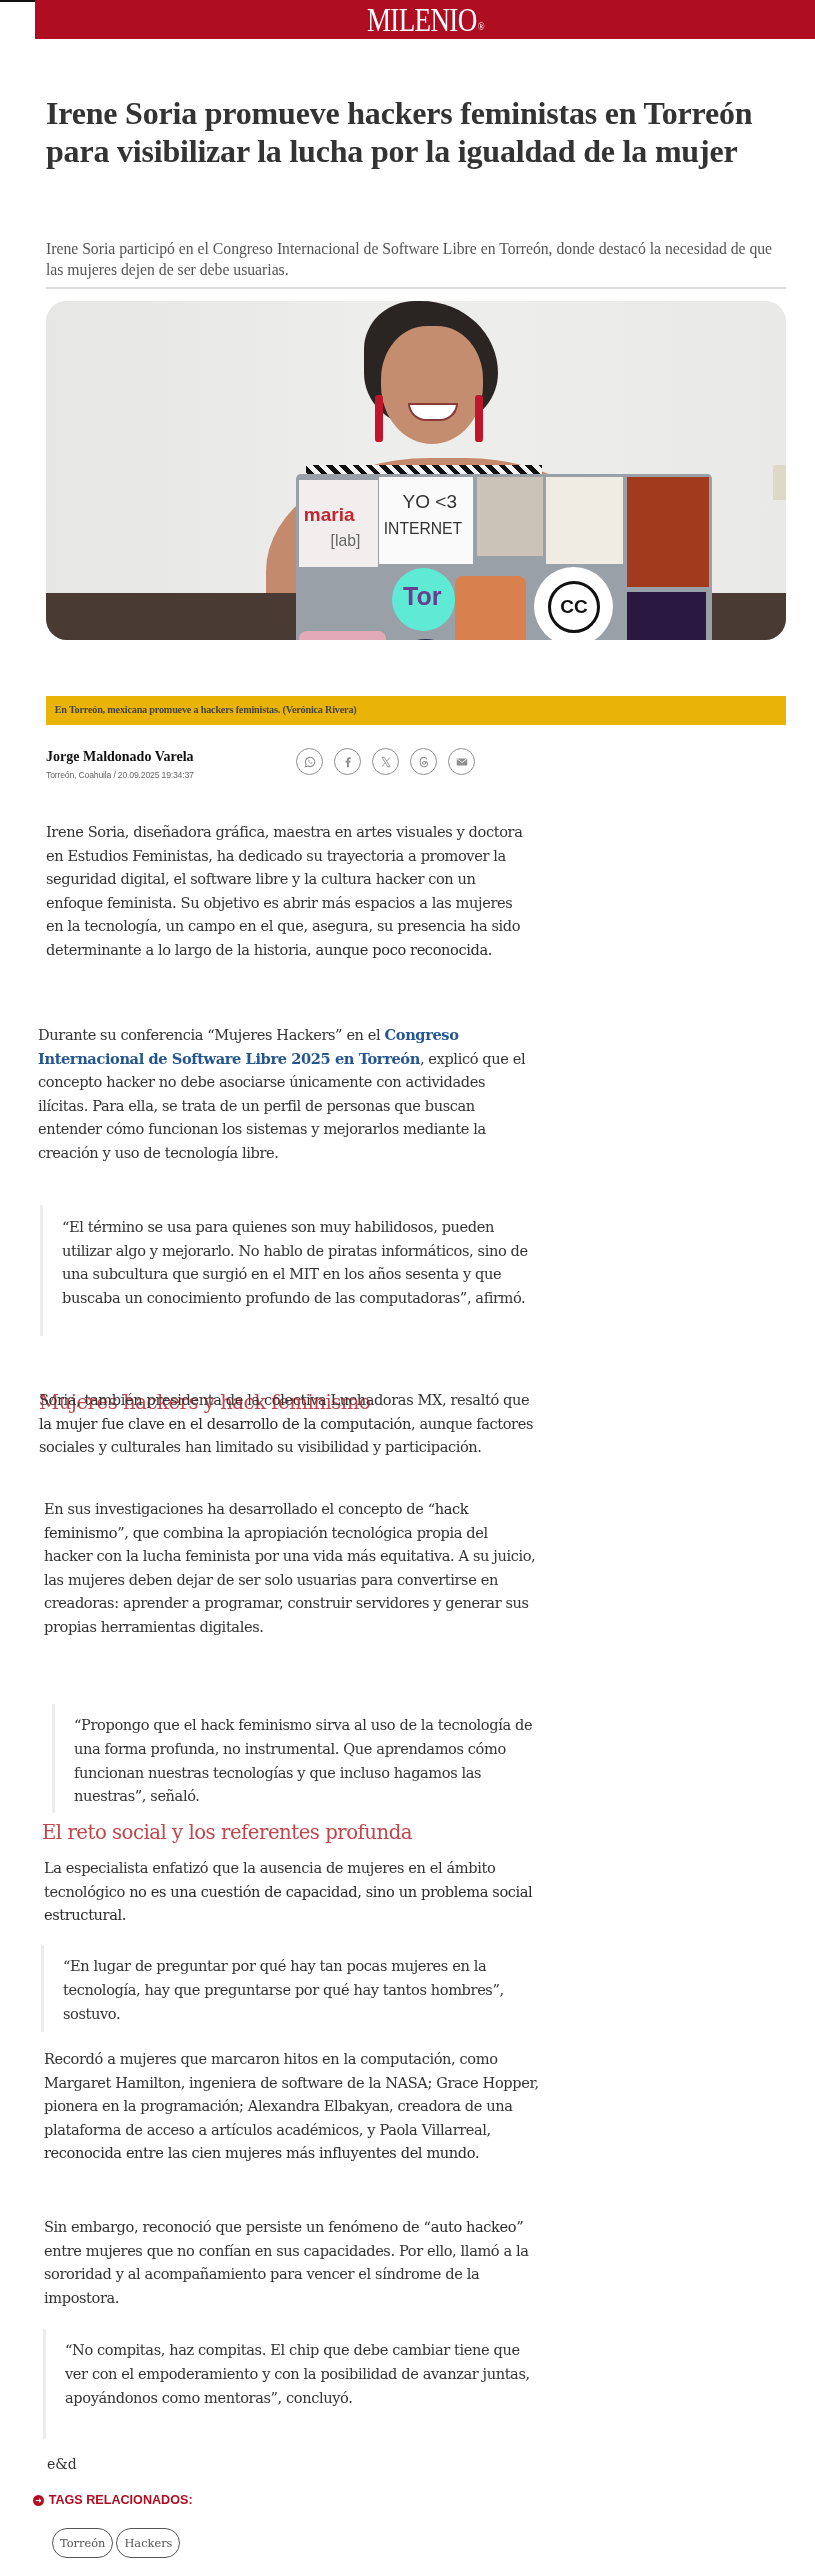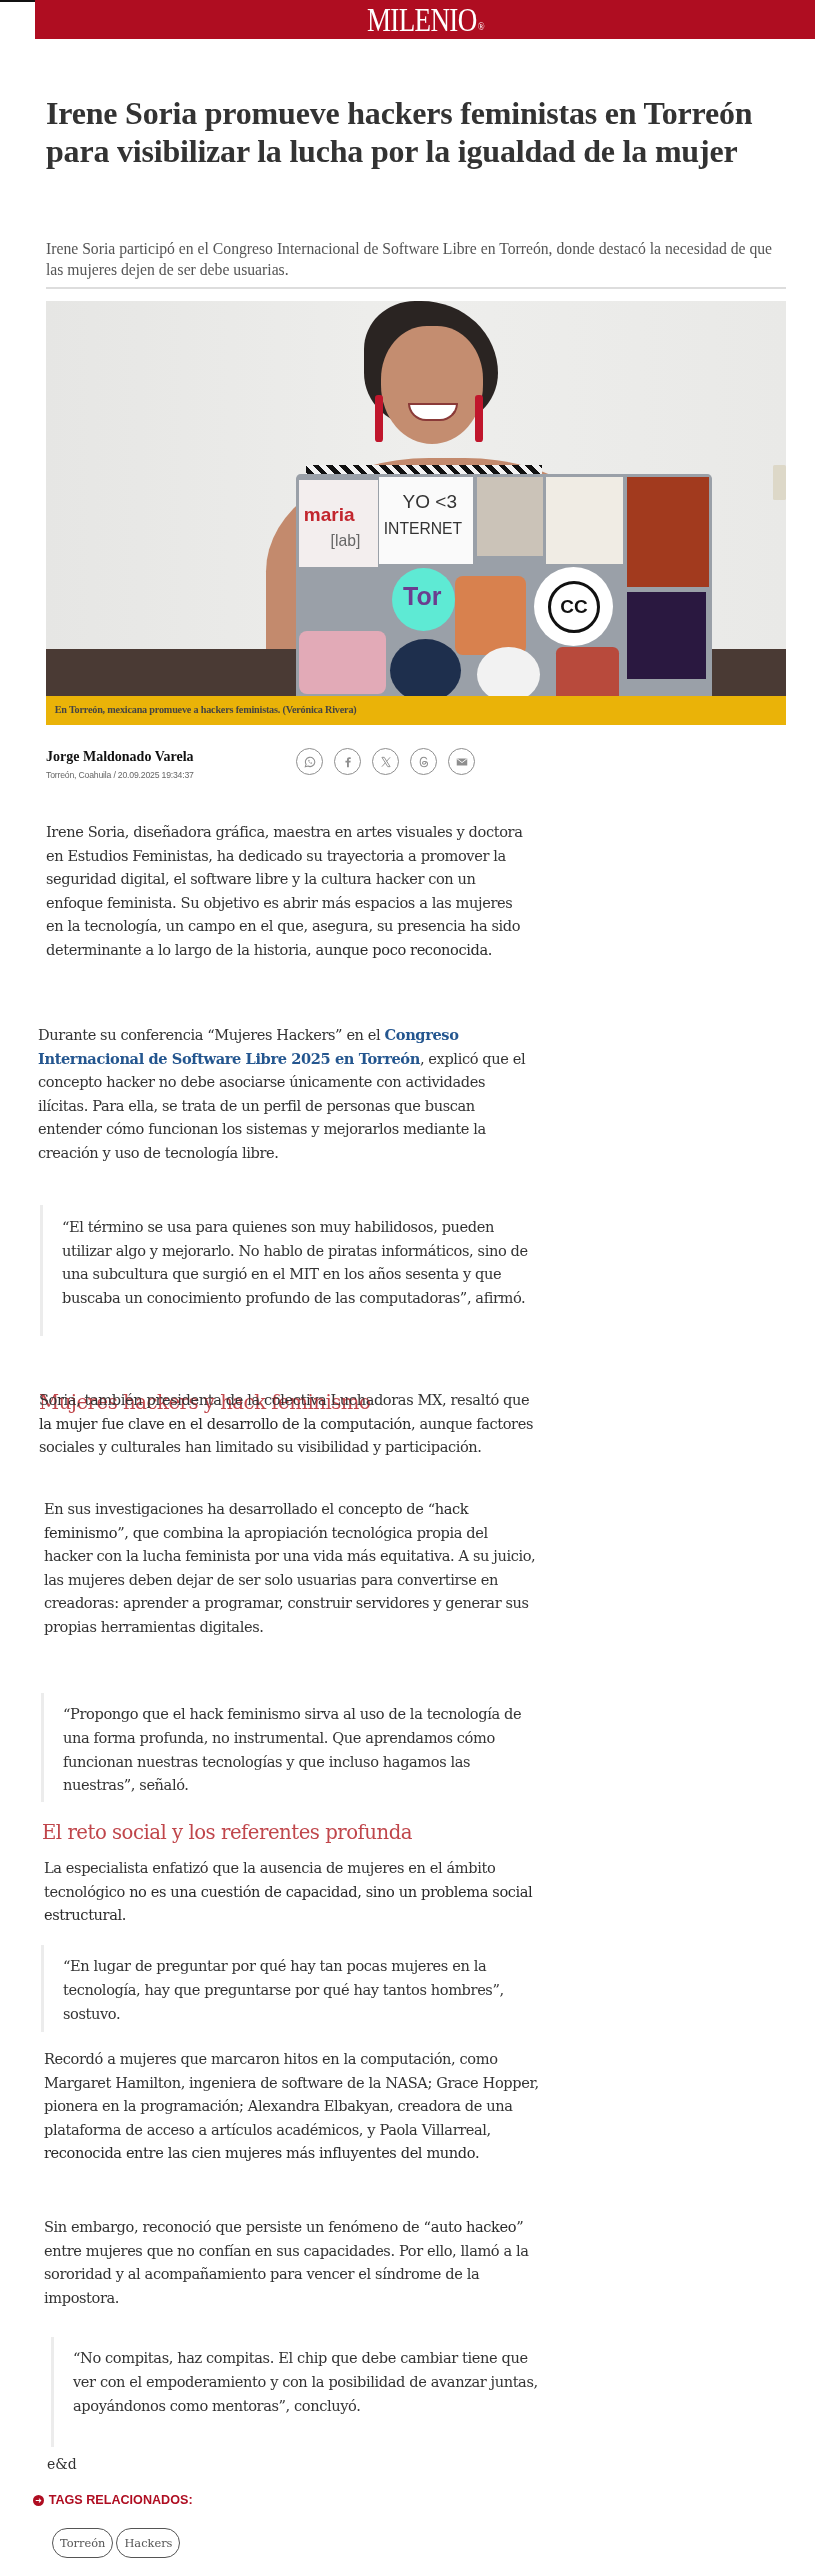--- a/index.html
+++ b/index.html
@@ -7,21 +7,21 @@
 
     .topbar { position: absolute; left: 35px; top: 0; width: 781px; height: 39px; background: #af0d21; }
     .topline { position: absolute; left: 0; top: 0; width: 816px; height: 1.6px; background: #111; }
     .logo { position: absolute; left: 0; right: 0; top: 1.6px; text-align: center; color: #fff; font-family: "Liberation Serif", serif; font-size: 33px; letter-spacing: -0.8px; line-height: 36px; transform: scaleX(0.82); }
     .logo sup { font-size: 11px; vertical-align: top; position: relative; top: 6.3px; margin-left: 1.6px; }
 
     .headline { position: absolute; left: 46px; top: 94px; width: 740px; margin: 0; font-family: "Liberation Serif", serif; font-weight: bold; font-size: 32px; line-height: 38px; color: #333333; letter-spacing: -0.2px; }
     .summary { position: absolute; left: 46px; top: 239px; width: 740px; margin: 0; font-family: "Liberation Serif", serif; font-size: 15.7px; line-height: 20.5px; color: #555555; }
     .sep { position: absolute; left: 46px; top: 287px; width: 740px; height: 1.6px; background: #dddddd; }
 
-    .photo { position: absolute; left: 46px; top: 301px; width: 740px; height: 395px; overflow: hidden; background: #e4e4e2; }
+    .photo { position: absolute; left: 46px; top: 301px; width: 740px; height: 339px; overflow: hidden; background: #e4e4e2; border-radius: 21px; }
     .photo .wall { position: absolute; inset: 0; background: linear-gradient(90deg, #e6e6e4 0%, #eeeeec 50%, #e9e9e7 100%); }
     .photo .table { position: absolute; left: 0; right: 0; bottom: 0; height: 47px; background: #4a3a34; }
     .photo .switch { position: absolute; right: 0; top: 164px; width: 12.6px; height: 35px; background: #ddd8c8; border-radius: 1.6px; }
     .photo .hair { position: absolute; left: 318px; top: 0; width: 134px; height: 126px; background: #2a2422; border-radius: 40% 60% 45% 45%; }
     .photo .face { position: absolute; left: 335px; top: 25px; width: 102px; height: 118px; background: #c48d70; border-radius: 45% 45% 50% 50%; }
     .photo .smile { position: absolute; left: 362px; top: 102px; width: 46px; height: 14px; background: #fff; border-radius: 0 0 23.6px 23.6px; border: 2.4px solid #8a3a38; }
     .photo .earring-l { position: absolute; left: 329px; top: 94px; width: 7.9px; height: 47px; background: #c0162c; border-radius: 3.1px; }
     .photo .earring-r { position: absolute; left: 429px; top: 94px; width: 7.9px; height: 47px; background: #c0162c; border-radius: 3.1px; }
     .photo .body { position: absolute; left: 220px; top: 157px; width: 362px; height: 252px; background: #c38a6d; border-radius: 45% 45% 0 0; }
     .photo .top { position: absolute; left: 260px; top: 164px; width: 236px; height: 47px; background: repeating-linear-gradient(45deg, #111 0 4.7px, #f2f2f2 4.7px 9.4px); }
@@ -161,21 +161,21 @@
 <h2 class="h2" style="left:39px;top:1389px;">Mujeres hackers y hack feminismo</h2>
 
 <p class="p" style="left:39px;top:1388px;">
   <span>Soria, también presidenta de la colectiva Luchadoras MX, resaltó que </span><b>la mujer fue clave en el desarrollo de la computación</b><span>, aunque factores sociales y culturales han limitado su visibilidad y participación.</span>
 </p>
 
 <p class="p" style="left:44px;top:1497px;">
   <span>En sus investigaciones ha desarrollado el concepto de “</span><b>hack feminismo</b><span>”, que combina la apropiación tecnológica propia del hacker con la lucha feminista por una vida más equitativa. A su juicio, las mujeres deben dejar de ser solo usuarias para convertirse en creadoras: aprender a programar, construir servidores y generar sus propias herramientas digitales.</span>
 </p>
 
-<blockquote class="quote" style="top:1693px;height:109px;margin:0;padding-top:9.4px;left:41px;">
+<blockquote class="quote" style="top:1693px;height:109px;margin:11px;padding-top:9.4px;left:41px;">
   <p class="qt">“Propongo que el hack feminismo sirva al uso de la tecnología de una forma profunda, no instrumental. Que aprendamos cómo funcionan nuestras tecnologías y que incluso hagamos las nuestras”, señaló.</p>
 </blockquote>
 
 <h2 class="h2" style="left:42px;top:1819px;">El reto social y los referentes profunda</h2>
 
 <p class="p" style="left:44px;top:1856px;">
   <span>La especialista enfatizó que la ausencia de mujeres en el ámbito tecnológico </span><b>no es una cuestión de capacidad, sino un problema social estructural.</b>
 </p>
 
 <blockquote class="quote" style="top:1945px;height:87px;margin:0;padding-top:9.4px;left:41px;">
@@ -183,21 +183,21 @@
 </blockquote>
 
 <p class="p" style="left:44px;top:2047px;">
   <span>Recordó a mujeres que marcaron hitos en la computación, como Margaret Hamilton, ingeniera de software de la NASA; Grace Hopper, pionera en la programación; Alexandra Elbakyan, creadora de una plataforma de acceso a artículos académicos, y Paola Villarreal, </span><b>reconocida entre las cien mujeres más influyentes del mundo.</b>
 </p>
 
 <p class="p" style="left:44px;top:2215px;">
   <span>Sin embargo, reconoció que persiste un fenómeno de “</span><b>auto hackeo</b><span>” entre mujeres que no confían en sus capacidades. Por ello, llamó a la sororidad y al acompañamiento para vencer el síndrome de la impostora.</span>
 </p>
 
-<blockquote class="quote" style="top:2329px;height:110px;margin:8px;padding-top:9.4px;left:43px;">
+<blockquote class="quote" style="top:2329px;height:110px;margin:0;padding-top:9.4px;left:43px;">
   <p class="qt">“No compitas, haz compitas. El chip que debe cambiar tiene que ver con el empoderamiento y con la posibilidad de avanzar juntas, apoyándonos como mentoras”, concluyó.</p>
 </blockquote>
 
 <div class="sign">e&amp;d</div>
 
 <div class="tags-head">
   <span class="arr">➜</span>
   <span class="lbl">TAGS RELACIONADOS:</span>
 </div>
 

